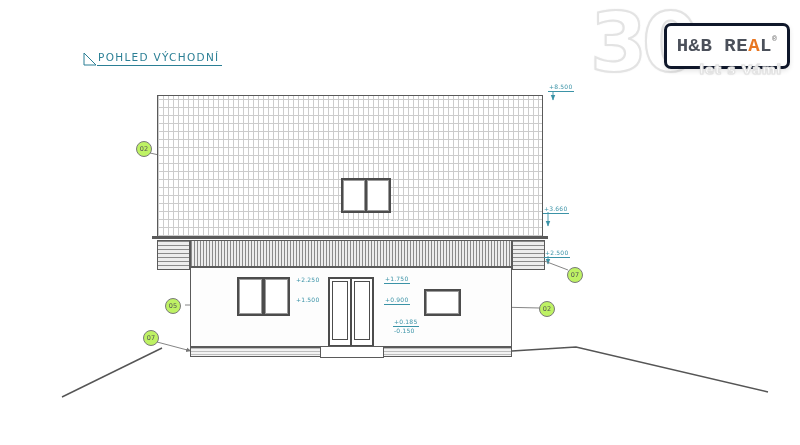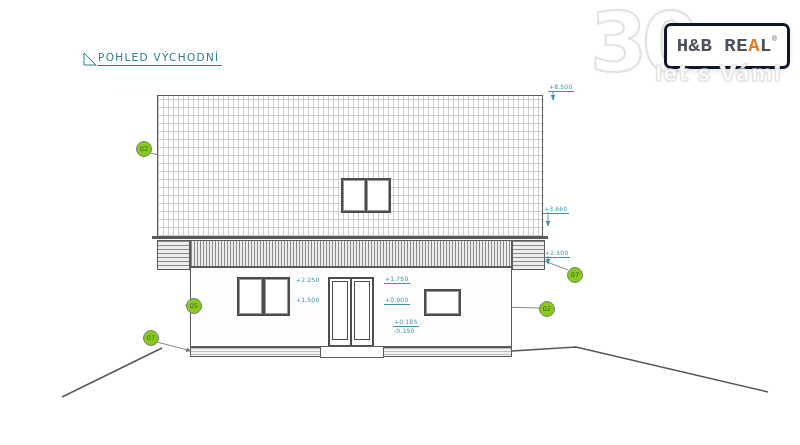--- a/index.html
+++ b/index.html
@@ -47,36 +47,36 @@
   .lvl-eaves{left:544px;top:249px;}
   .lvl-winhead{left:295px;top:276px;}
   .lvl-winsill{left:295px;top:296px;}
   .lvl-swinhead{left:384px;top:275px;}
   .lvl-swinsill{left:384px;top:296px;}
   .lvl-floor{left:393px;top:318px;}
   .lvl-terrain{left:393px;top:327px;}
 
   
   .callout{position:absolute;width:14px;height:14px;border:1px solid #7a7a7a;border-radius:50%;
-           background:#84cc16;display:flex;align-items:center;justify-content:center;
+           background:#bef264;display:flex;align-items:center;justify-content:center;
            font-size:6.5px;color:#555;z-index:4;}
   .c01{left:539px;top:301px;} .c02{left:136px;top:141px;} .c03{left:143px;top:330px;}
-  .c04{left:567px;top:267px;} .c05{left:186px;top:298px;}
+  .c04{left:567px;top:267px;} .c05{left:165px;top:298px;}
 
   
   .logo-num{position:absolute;left:590px;top:2px;font-size:82px;font-weight:700;line-height:1;
             letter-spacing:-5px;color:#ffffff;-webkit-text-stroke:2px #e3e3e3;
             text-shadow:0 0 2px rgba(185,185,185,.85);z-index:5;}
   .logo-box{position:absolute;left:664px;top:23px;width:120px;height:40px;background:#fff;
             border:3px solid #0f172a;border-radius:7px;box-shadow:0 2px 5px rgba(0,0,0,.10);
             display:flex;align-items:center;justify-content:center;z-index:6;font-family:Liberation Mono, monospace;}
   .logo-brand{font-size:19px;font-weight:700;color:#4b505a;letter-spacing:.5px;white-space:nowrap;}
   .logo-brand .accent{color:#e87722;}
   .logo-brand .reg{font-size:8px;color:#8a8a8a;vertical-align:top;line-height:1;}
-  .logo-tagline{position:absolute;right:18px;top:62px;font-size:21px;font-weight:700;letter-spacing:1px;
+  .logo-tagline{position:absolute;right:18px;top:62px;font-size:13px;font-weight:700;letter-spacing:1px;
             color:#ffffff;-webkit-text-stroke:1.2px #e3e3e3;text-shadow:0 0 2px rgba(185,185,185,.85);z-index:6;}
 </style>
 </head>
 <body>
 
 <div class="canvas">
 
   <svg class="lines" viewBox="0 0 800 445">
     <defs>
       <marker id="mTeal" markerWidth="7" markerHeight="7" refX="5.5" refY="3" orient="auto">

